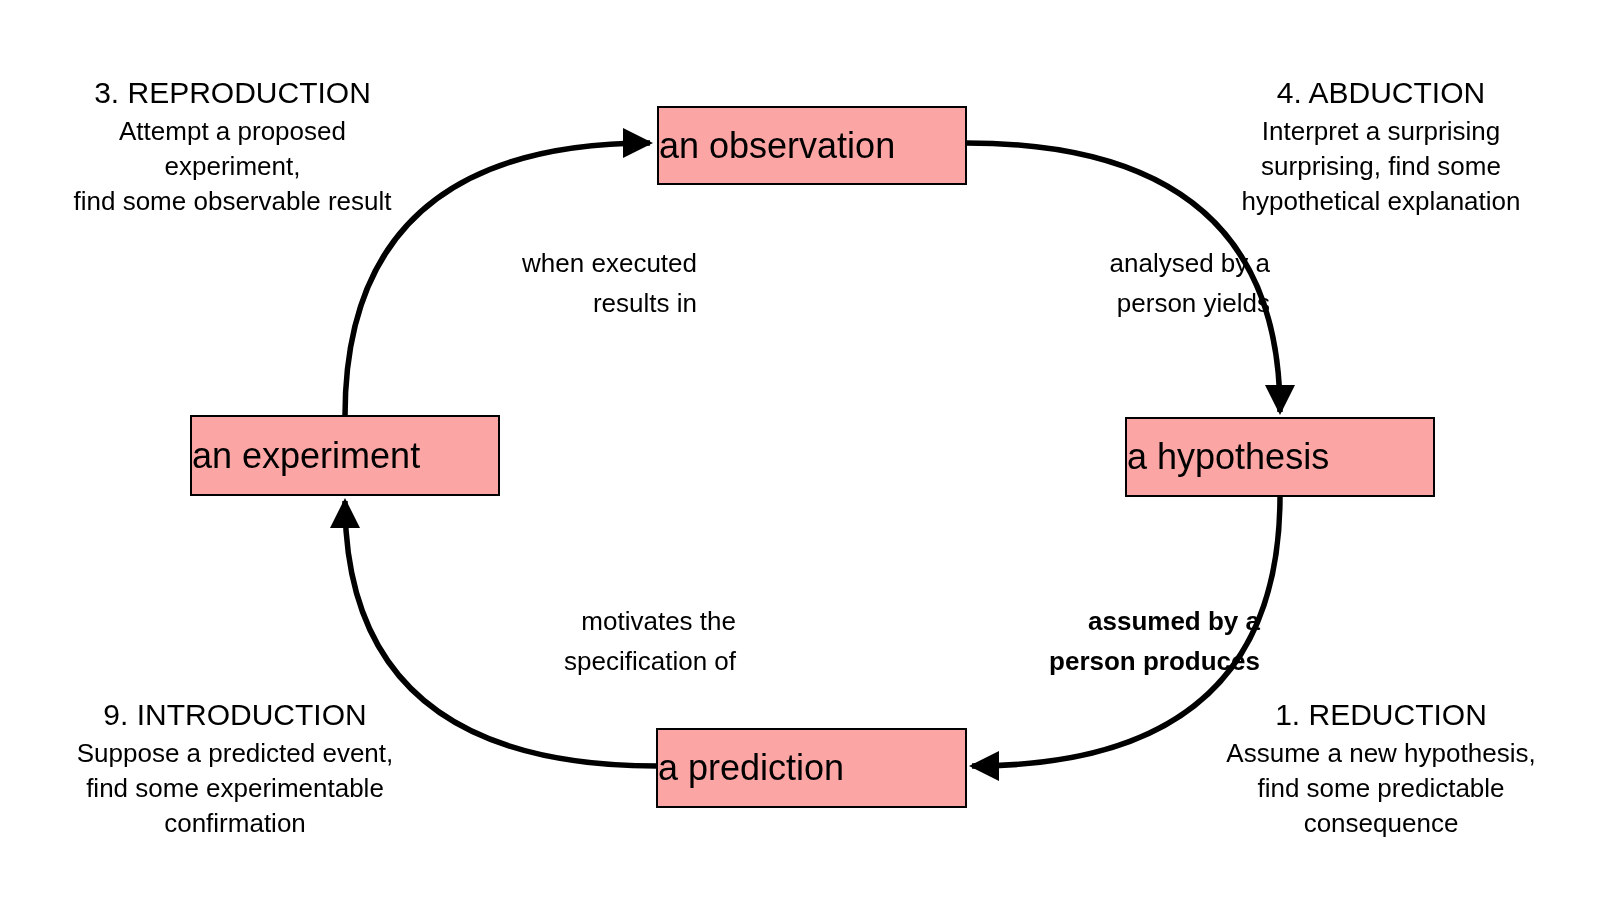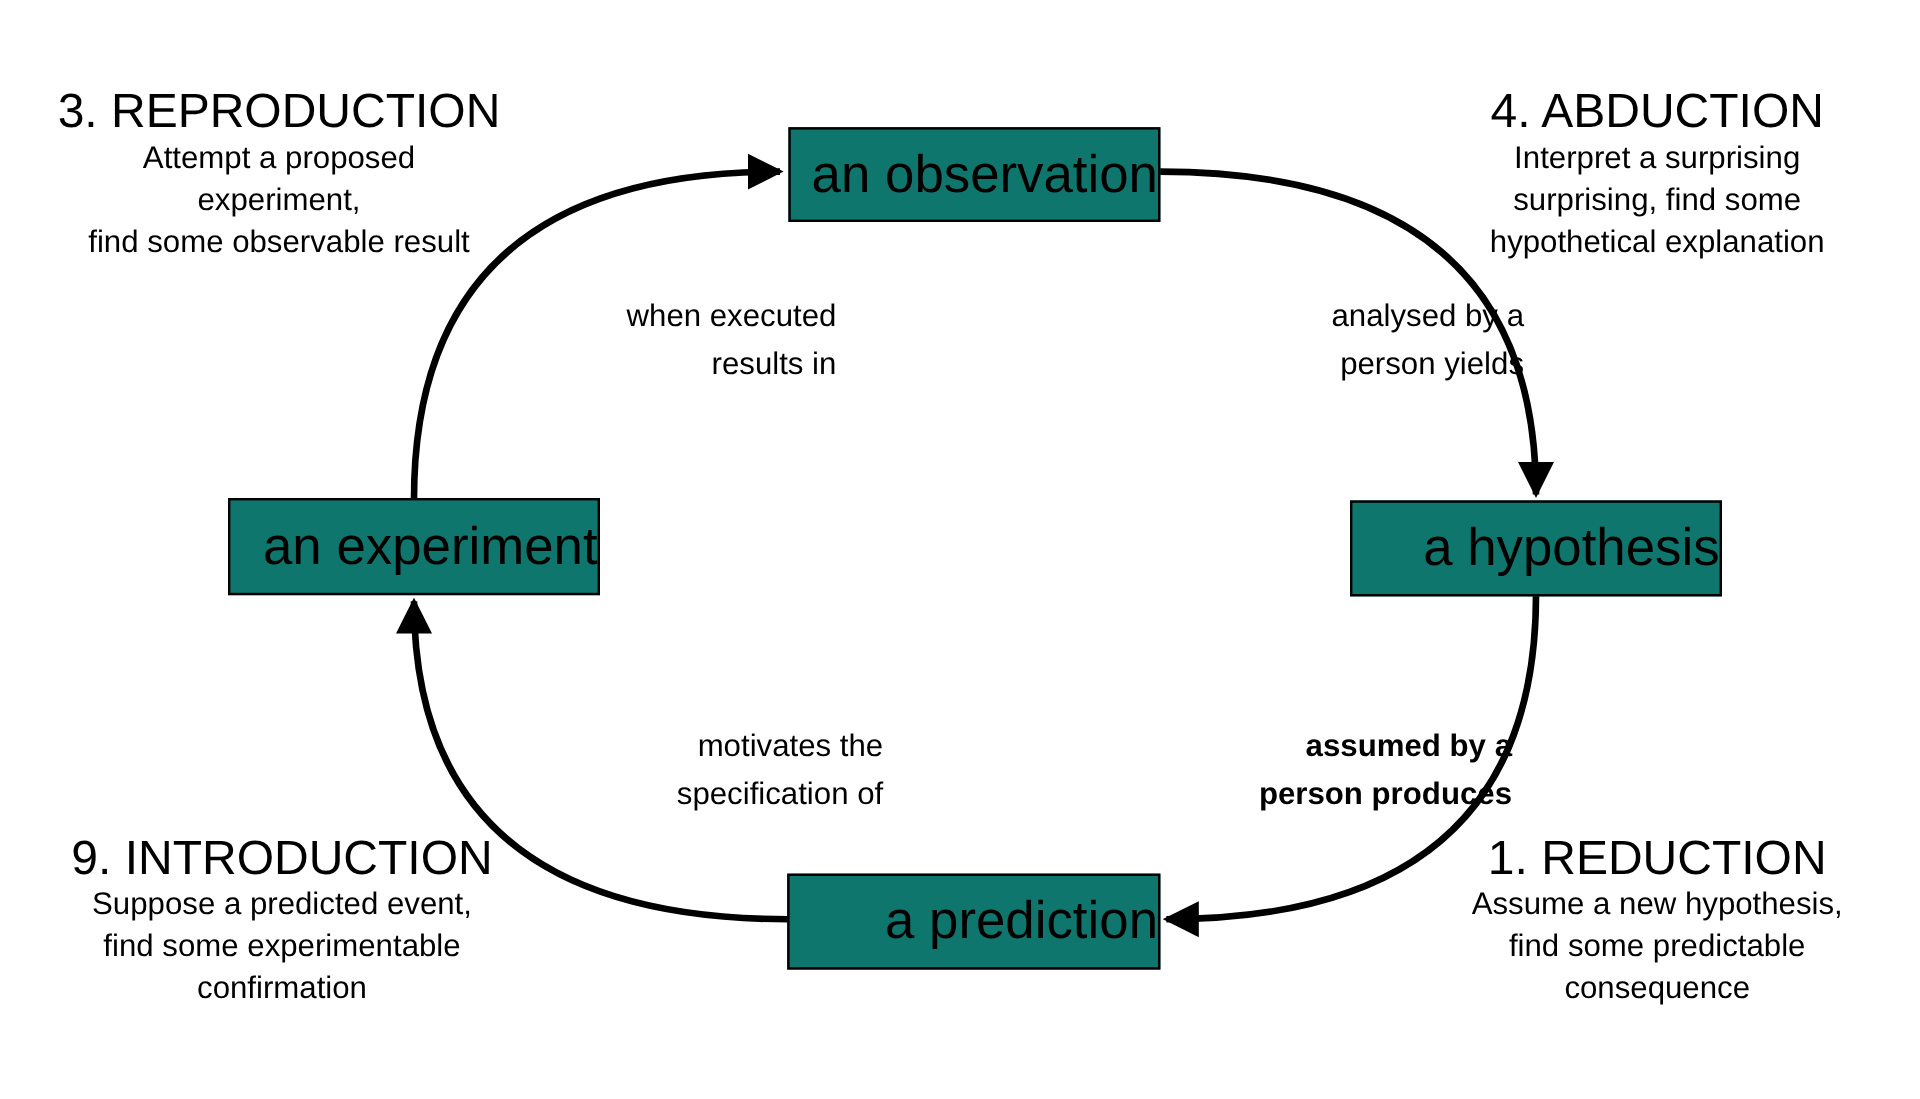--- a/index.html
+++ b/index.html
@@ -23,41 +23,41 @@
     width: 1600px;
     height: 916px;
   }
   .arrows-svg path.edge {
     fill: none;
     stroke: #000000;
     stroke-width: 5.5;
   }
   .node {
     position: absolute;
-    background: #0f766e;
+    background: #fca5a5;
     border: 2.5px solid #000000;
     display: flex;
     align-items: center;
-    justify-content: flex-end;
-    font-size: 44px;
+    justify-content: flex-start;
+    font-size: 36px;
     line-height: 1;
     white-space: nowrap;
     box-sizing: border-box;
   }
   #node-observation { left: 657px; top: 106px; width: 310px; height: 79px; }
   #node-hypothesis  { left: 1125px; top: 417px; width: 310px; height: 80px; }
   #node-prediction  { left: 656px;  top: 728px; width: 311px; height: 80px; }
   #node-experiment  { left: 190px;  top: 415px; width: 310px; height: 81px; }
 
   .corner {
     position: absolute;
     text-align: center;
   }
   .corner-title {
-    font-size: 40px;
+    font-size: 30px;
     line-height: 42px;
     white-space: nowrap;
   }
   .corner-line {
     font-size: 26px;
     line-height: 35px;
     white-space: nowrap;
   }
   #corner-reproduction { left: 35px;   top: 72px;  width: 395px; }
   #corner-abduction    { left: 1205px; top: 72px;  width: 352px; }

